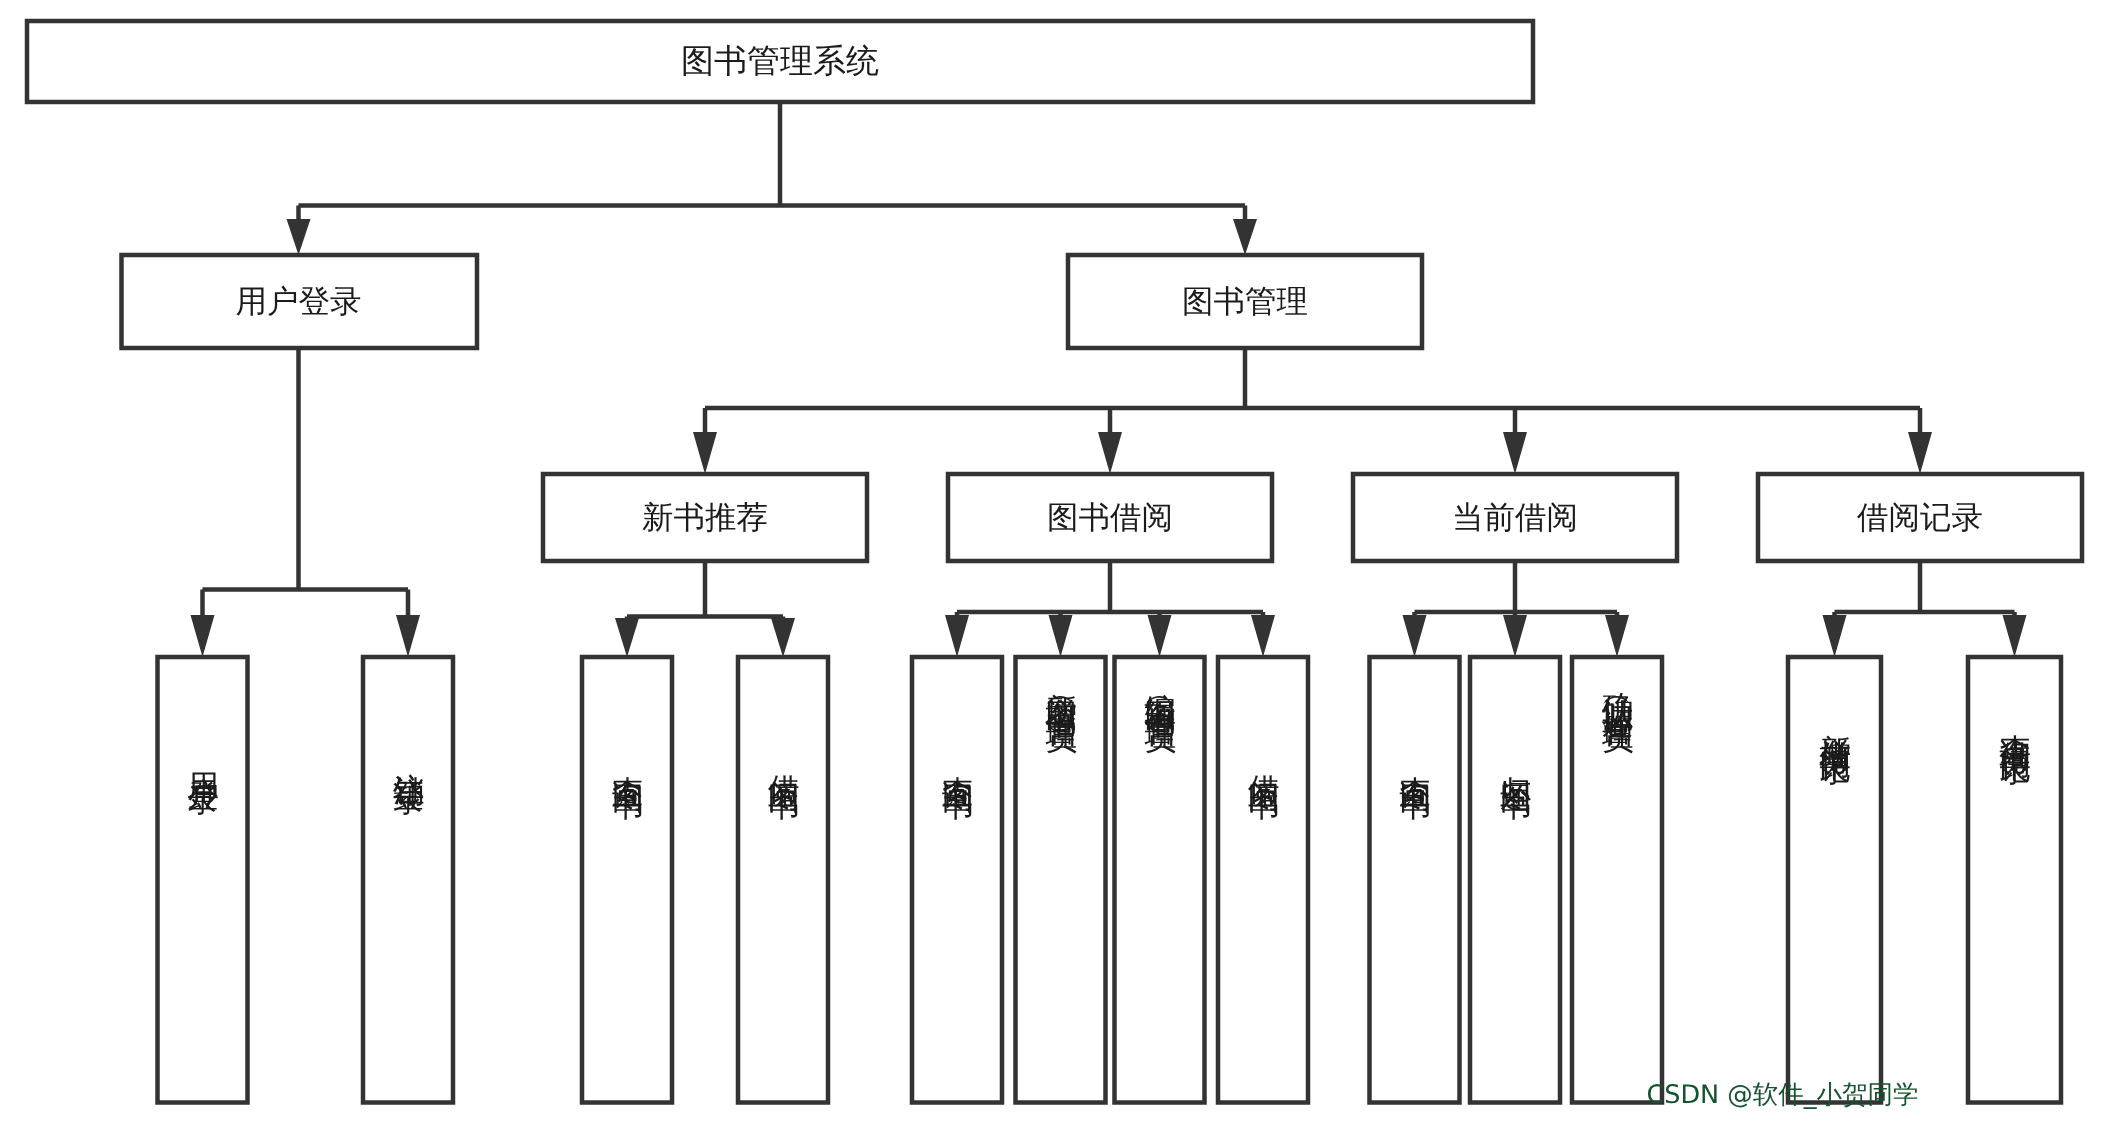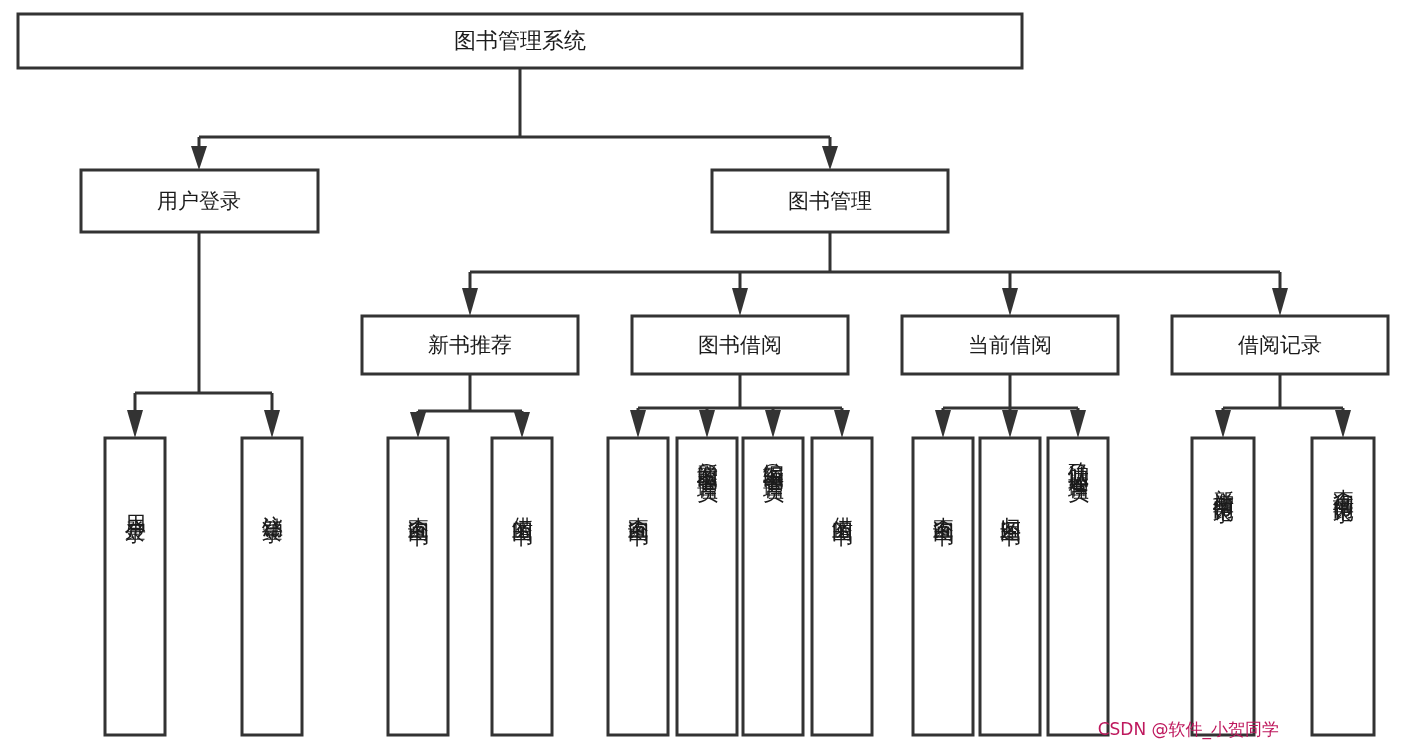--- a/index.html
+++ b/index.html
@@ -66,21 +66,21 @@
     line-height: 1;
     letter-spacing: 3px;
     white-space: nowrap;
   }
   .watermark {
     position: absolute;
     right: 14px;
     bottom: 6px;
     font-family: "DejaVu Sans", "Liberation Sans", sans-serif;
     font-size: 17px;
-    color: #be185d;
+    color: #14532d;
     white-space: nowrap;
   }
 </style>
 </head>
 <body>
 
 <div id="diagram-root">
 
   <svg id="tree-svg" viewBox="0 0 1405 747">
 

